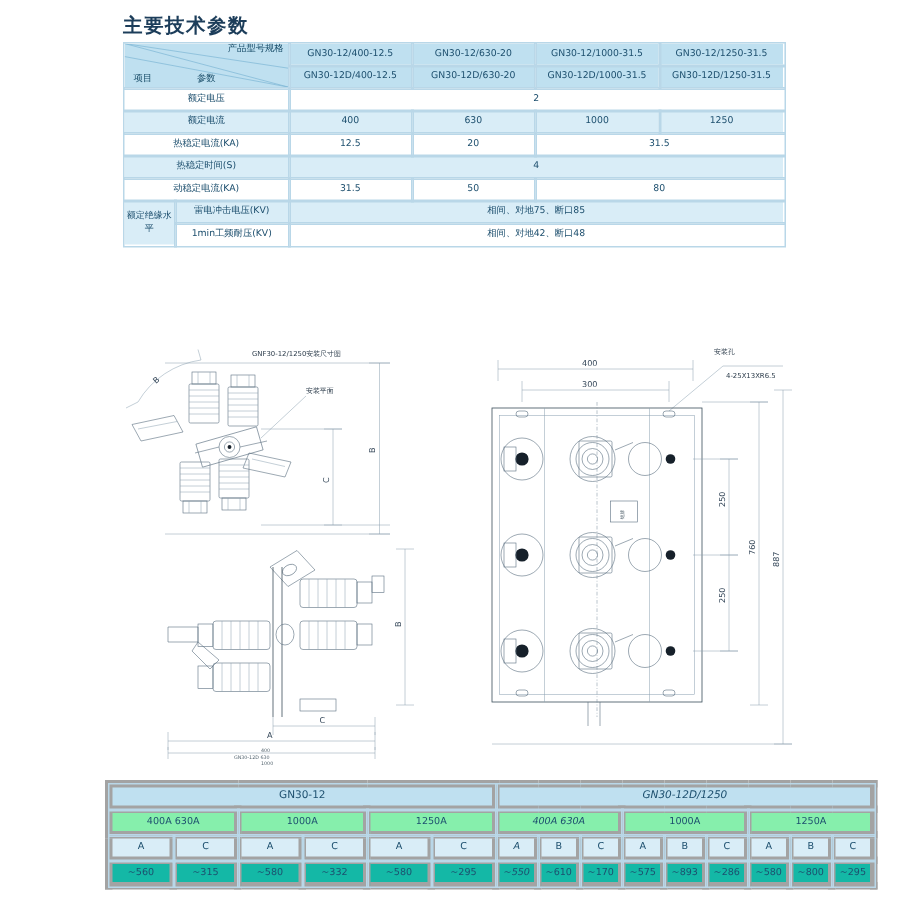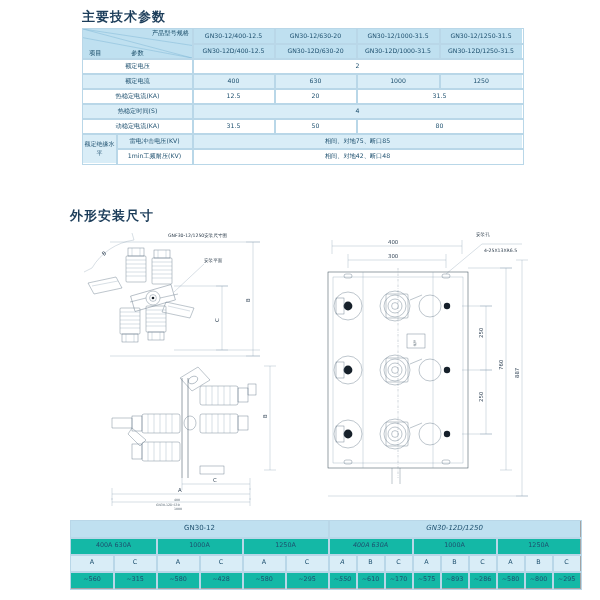--- a/index.html
+++ b/index.html
@@ -80,31 +80,31 @@
   
   table.dims{
     position:absolute;
     left:70px; top:520px;
     width:462px;
     border-collapse:collapse;
     font-size:6.4px;
     table-layout:fixed;
   }
   table.dims td{
-    border:1px solid #a3a3a3;
+    border:5px solid #a3a3a3;
     outline:0.5px solid #b9d7e8;
     text-align:center;
     vertical-align:middle;
     height:17px;
     padding:0;
     color:#1d4f6e;
     line-height:1.1;
   }
   .d-h1 td{ background:#bfe0f0; font-size:7px; }
-  .d-h2 td{ background:#14b8a6;margin-top:11px; }
+  .d-h2 td{ background:#86efac;margin-top:11px; }
   .d-h3 td{ background:#d9edf7; }
   .d-v  td{ background:#14b8a6; }
   .thick-sep{ border-left:1.4px solid #ffffff !important;font-style:italic; }
 </style>
 </head>
 <body>
 
 <div class="page">
 
   <h2 class="section-title" id="title-specs">主要技术参数</h2>
@@ -175,21 +175,20 @@
         <td class="rowlabel">雷电冲击电压(KV)</td>
         <td colspan="4">相间、对地75、断口85</td>
       </tr>
       <tr class="band-a">
         <td class="rowlabel">1min工频耐压(KV)</td>
         <td colspan="4">相间、对地42、断口48</td>
       </tr>
     </tbody>
   </table>
 
-  <h2 class="section-title" id="title-dims">外形安装尺寸</h2>
 
   <div class="drawings">
     <svg width="460" height="285" viewBox="0 0 460 285">
 
       <g>
         <text class="dw-label" x="98" y="9">GNF30-12/1250安装尺寸图</text>
 
         <path class="ln-l" d="M22,40 A58,58 0 0 1 64,12"></path>
         <line class="ln-l" x1="22" y1="40" x2="14" y2="44"></line>
         <line class="ln-l" x1="64" y1="12" x2="62" y2="5"></line>
@@ -504,21 +503,21 @@
         <td>B</td>
         <td>C</td>
         <td>A</td>
         <td>B</td>
         <td>C</td>
       </tr>
       <tr class="d-v">
         <td>~560</td>
         <td>~315</td>
         <td>~580</td>
-        <td>~428</td>
+        <td>~332</td>
         <td>~580</td>
         <td>~295</td>
         <td class="thick-sep">~550</td>
         <td>~610</td>
         <td>~170</td>
         <td>~575</td>
         <td>~893</td>
         <td>~286</td>
         <td>~580</td>
         <td>~800</td>

